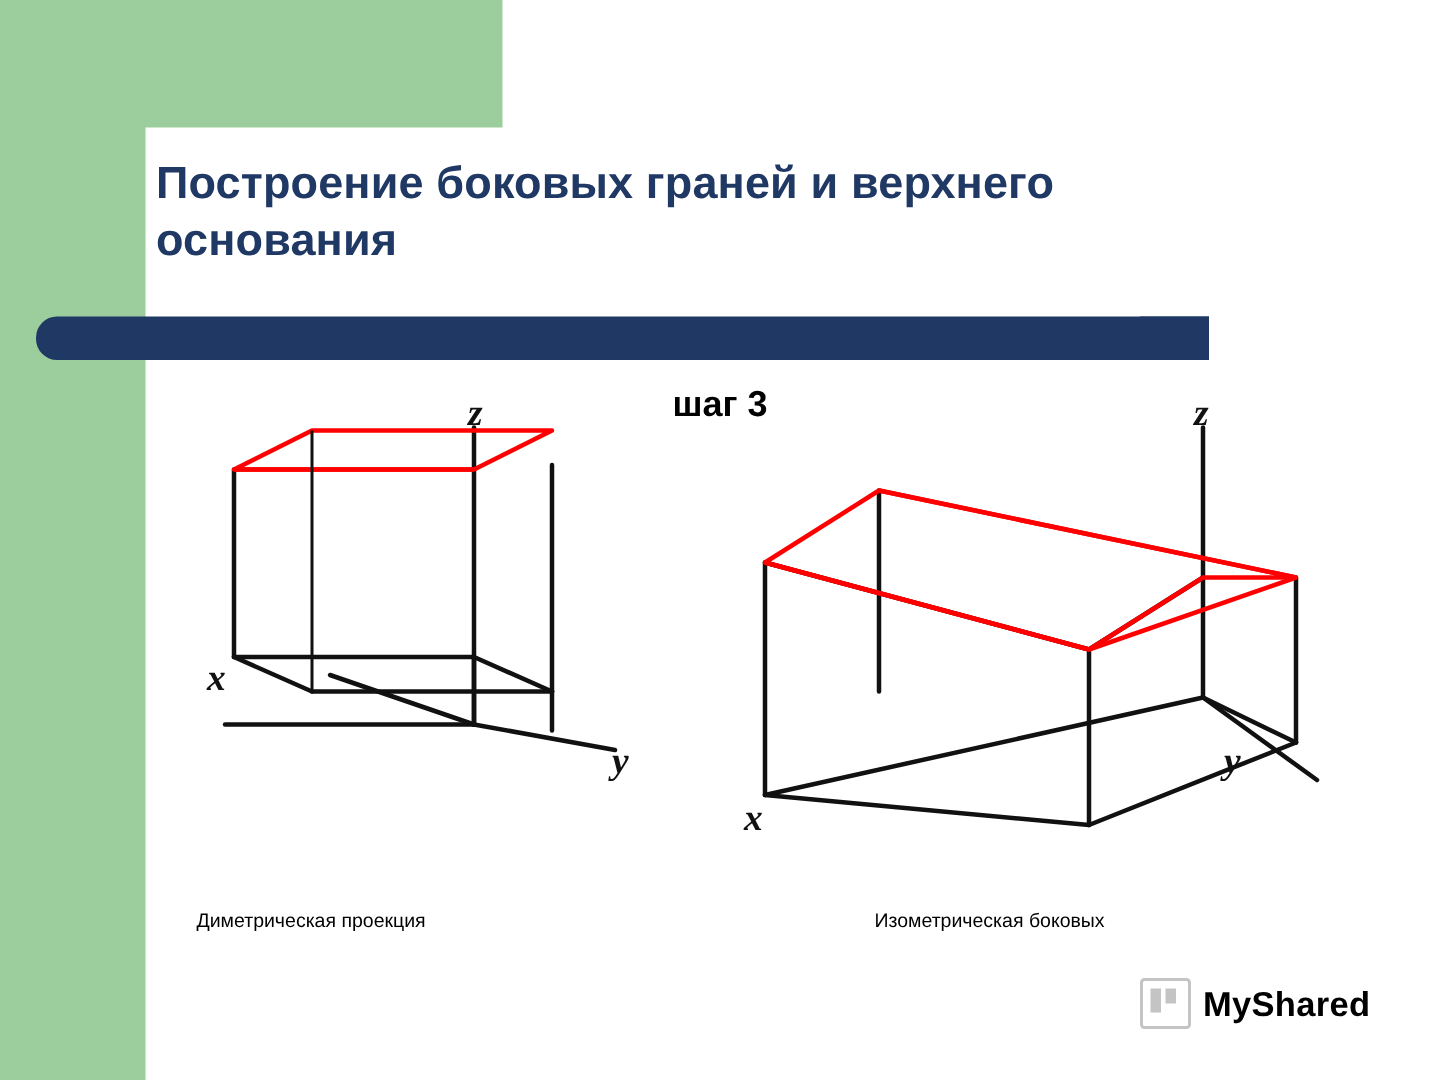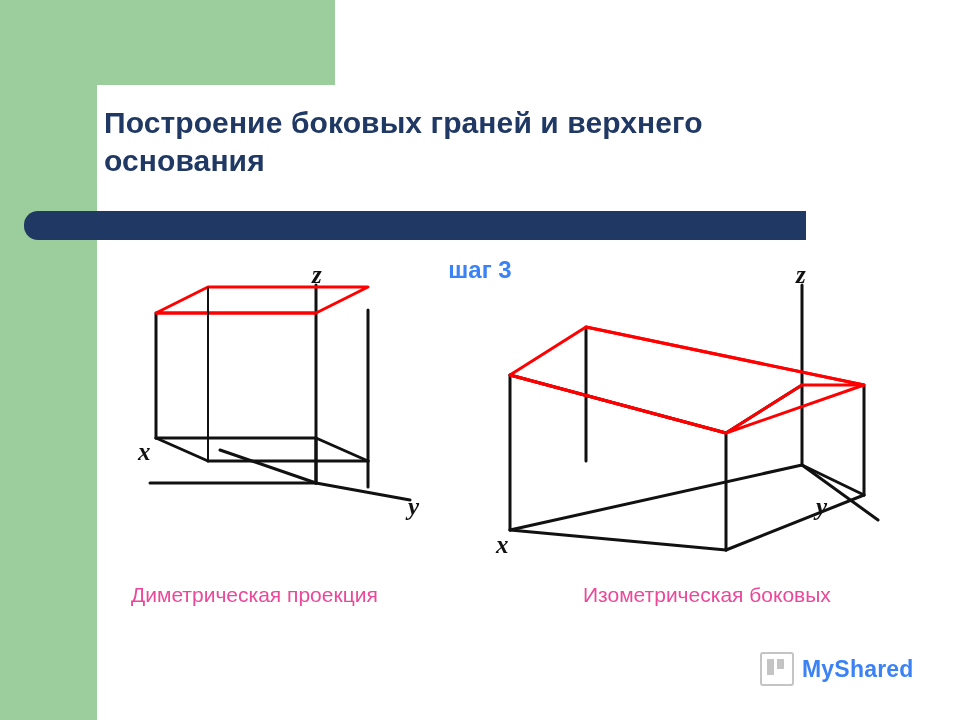--- a/index.html
+++ b/index.html
@@ -69,28 +69,28 @@
   }
   
   .step-label {
     position: absolute;
     left: 0;
     top: 256px;
     width: 960px;
     text-align: center;
     font-size: 24px;
     font-weight: bold;
-    color: #3b82f6;
+    color: #000000;
   }
   
   .caption {
     position: absolute;
-    top: 583px;
-    font-size: 21px;
-    color: #ec4899;
+    top: 606px;
+    font-size: 13px;
+    color: #000000;
     white-space: nowrap;
   }
   .caption.left  { left: 131px; }
   .caption.right { left: 583px; }
 
   
   .figure {
     position: absolute;
   }
   #figure-dimetric { left: 120px; top: 265px; }
@@ -127,21 +127,21 @@
     position: absolute;
     left: 15px;
     top: 5px;
     width: 7px;
     height: 10px;
     background: #c4c4c4;
   }
   .watermark .wm-text {
     font-size: 23px;
     font-weight: bold;
-    color: #3b82f6;
+    color: #000000;
     letter-spacing: 0.2px;
   }
 </style>
 </head>
 <body>
 
 <div id="slide">
 
   <div class="green-tall"></div>
   <div class="green-left"></div>

